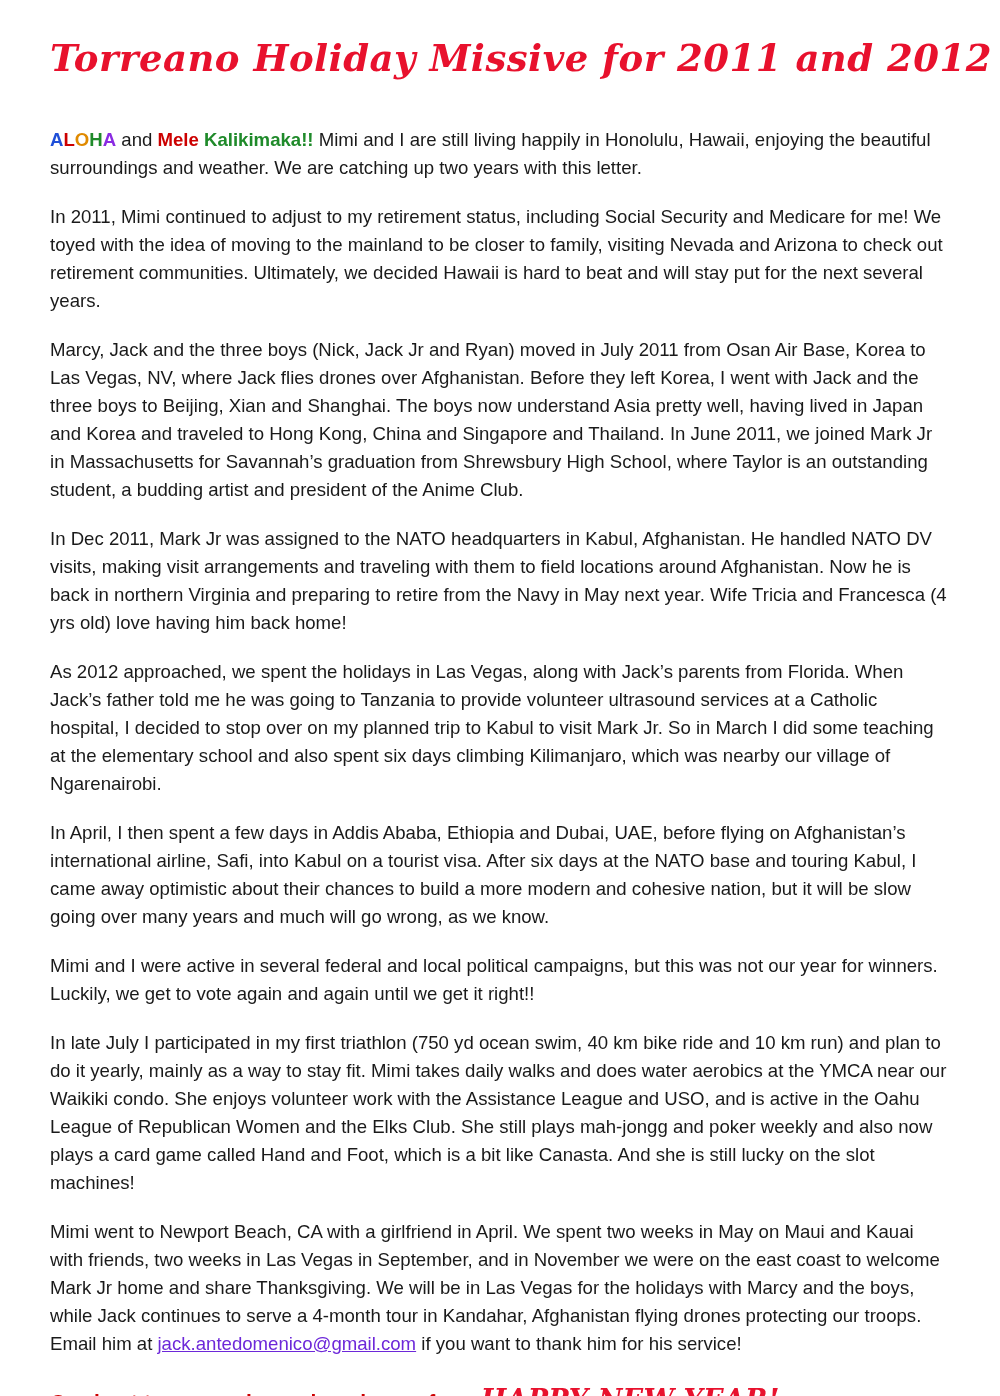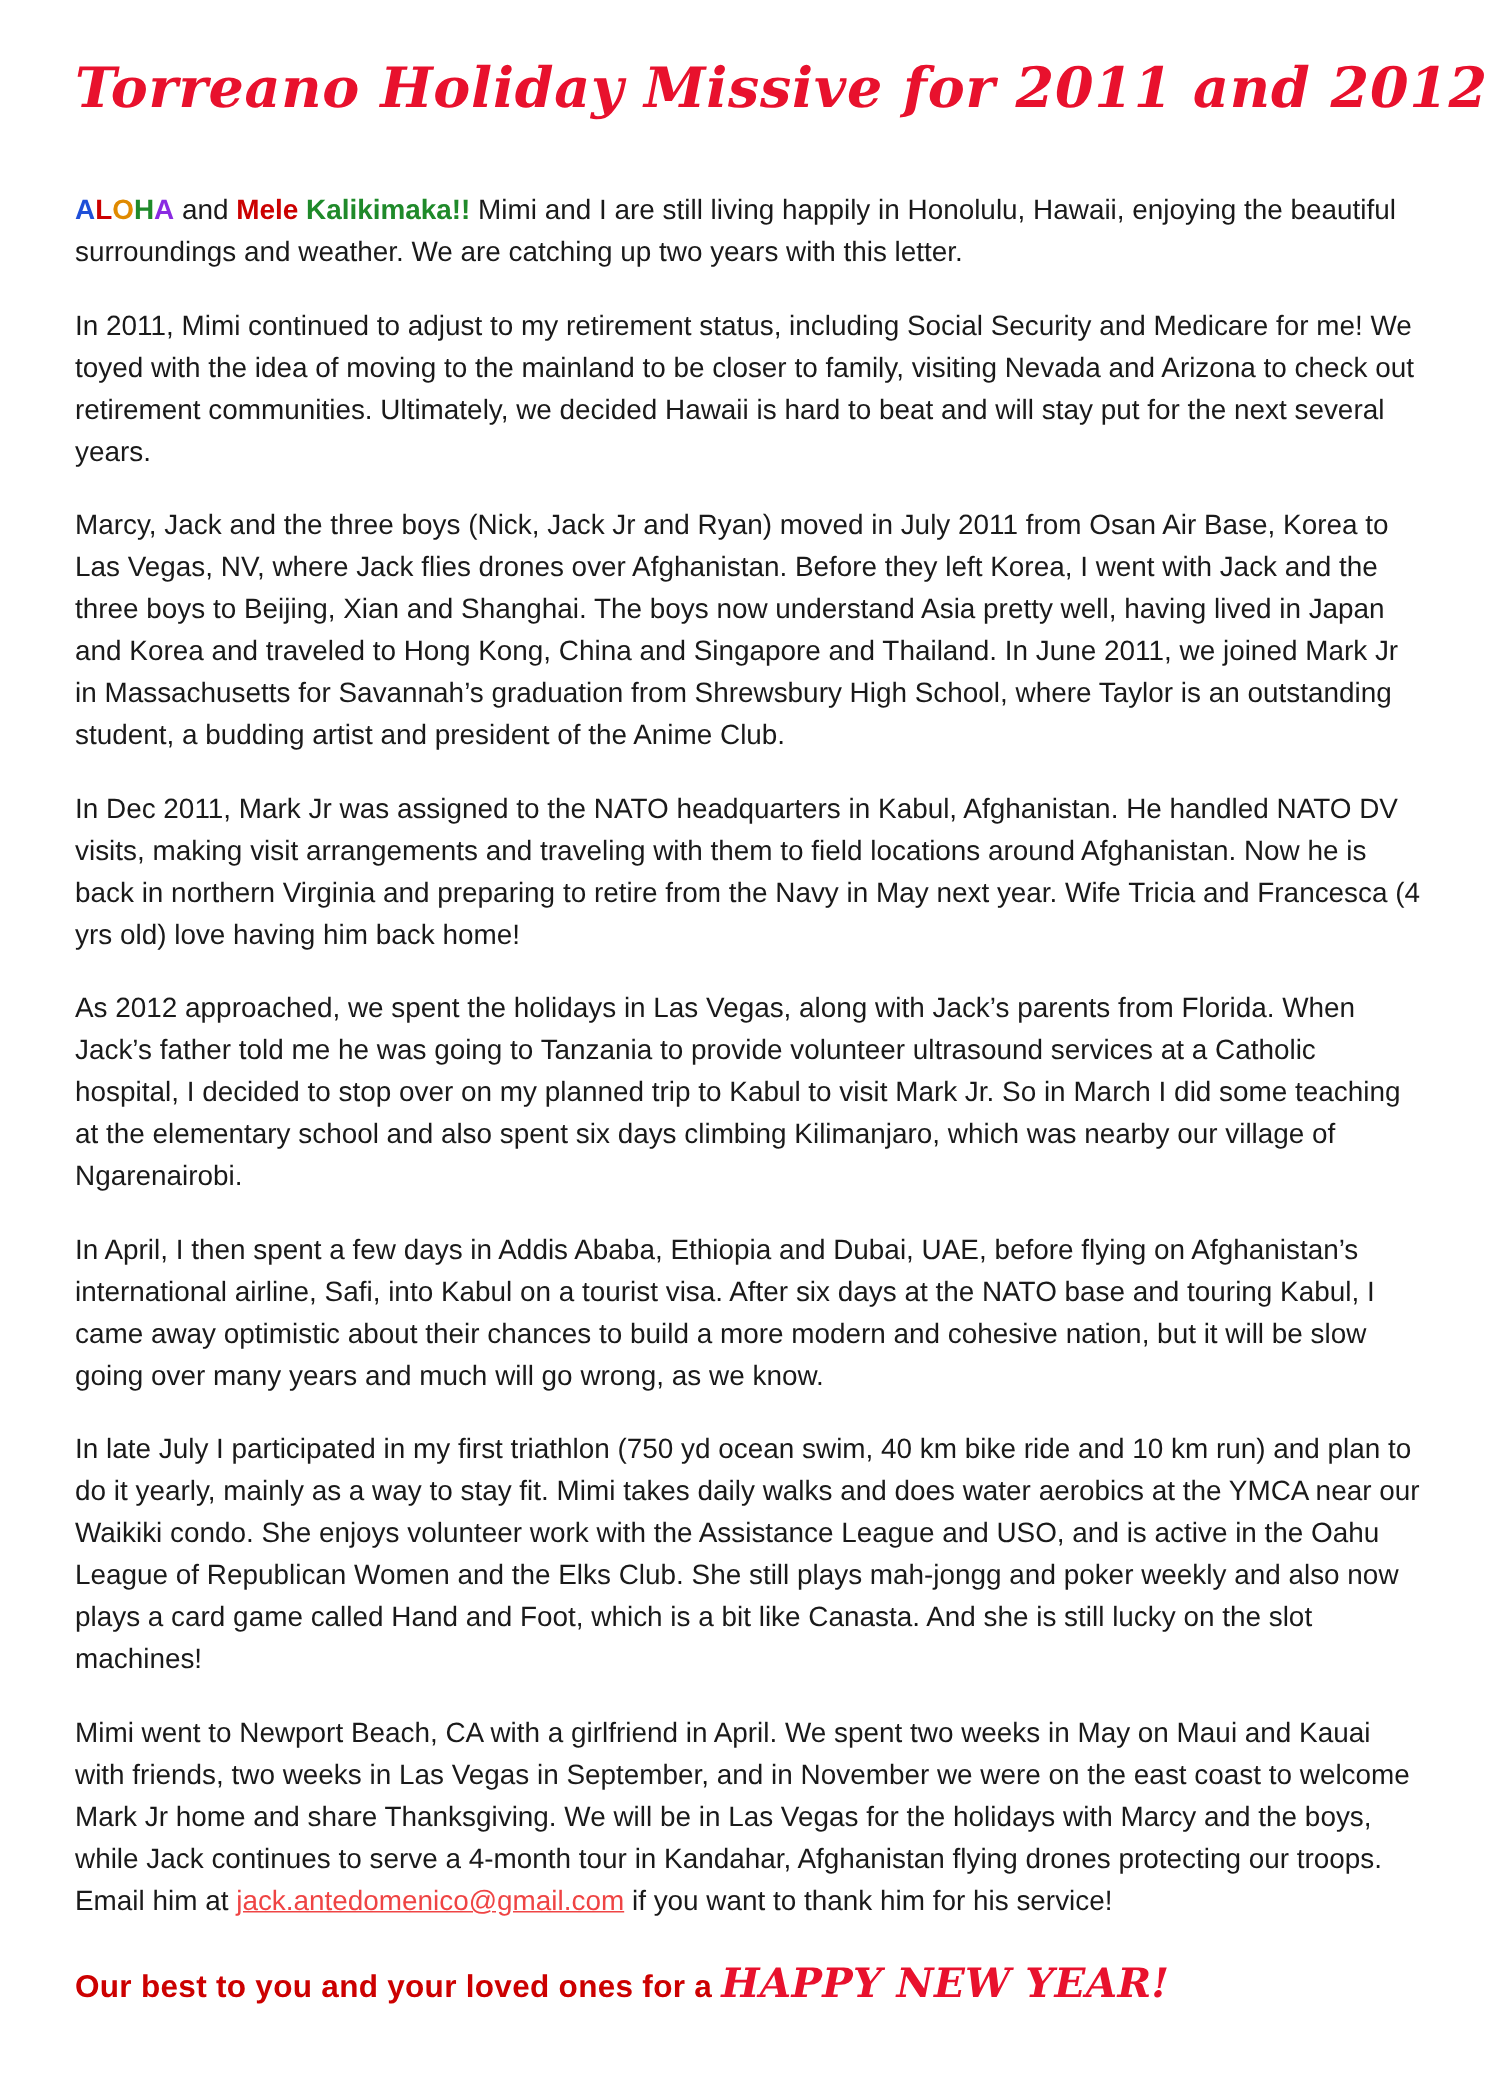--- a/index.html
+++ b/index.html
@@ -44,21 +44,21 @@
     text-align: left;
   }
   .aloha-a { color: #1f4fd8; font-weight: bold; }
   .aloha-l { color: #cc0000; font-weight: bold; }
   .aloha-o { color: #e08a00; font-weight: bold; }
   .aloha-h { color: #1f8a2a; font-weight: bold; }
   .aloha-a2 { color: #8a2be2; font-weight: bold; }
   .mele { color: #cc0000; font-weight: bold; }
   .kalikimaka { color: #1f8a2a; font-weight: bold; }
   .email-link {
-    color: #ef4444;
+    color: #6d28d9;
     text-decoration: underline;
   }
   .closing {
     margin-top: 28px;
     font-size: 21px;
     font-weight: bold;
     color: #cc0000;
     letter-spacing: 0.2px;
   }
   .closing .hny {
@@ -78,20 +78,21 @@
 
   <div class="body-text">
 
     <p class="para"><span class="aloha-a">A</span><span class="aloha-l">L</span><span class="aloha-o">O</span><span class="aloha-h">H</span><span class="aloha-a2">A</span><span> and </span><span class="mele">Mele</span><span> </span><span class="kalikimaka">Kalikimaka!!</span><span>  Mimi and I are still living happily in Honolulu, Hawaii, enjoying the beautiful surroundings and weather.  We are catching up two years with this letter.</span></p>
 
     <p class="para">In 2011, Mimi continued to adjust to my retirement status, including Social Security and Medicare for me!  We toyed with the idea of moving to the mainland to be closer to family, visiting Nevada and Arizona to check out retirement communities.  Ultimately, we decided Hawaii is hard to beat and will stay put for the next several years.</p>
     <p class="para">Marcy, Jack and the three boys (Nick, Jack Jr and Ryan) moved in July 2011 from Osan Air Base, Korea to Las Vegas, NV, where Jack flies drones over Afghanistan.  Before they left Korea, I went with Jack and the three boys to Beijing, Xian and Shanghai.  The boys now understand Asia pretty well, having lived in Japan and Korea and traveled to Hong Kong, China and Singapore and Thailand.  In June 2011, we joined Mark Jr in Massachusetts for Savannah’s graduation from Shrewsbury High School, where Taylor is an outstanding student, a budding artist and president of the Anime Club.</p>
     <p class="para">In Dec 2011, Mark Jr was assigned to the NATO headquarters in Kabul, Afghanistan.  He handled NATO DV visits, making visit arrangements and traveling with them to field locations around Afghanistan. Now he is back in northern Virginia and preparing to retire from the Navy in May next year.  Wife Tricia and Francesca (4 yrs old) love having him back home!</p>
     <p class="para">As 2012 approached, we spent the holidays in Las Vegas, along with Jack’s parents from Florida.  When Jack’s father told me he was going to Tanzania to provide volunteer ultrasound services at a Catholic hospital, I decided to stop over on my planned trip to Kabul to visit Mark Jr.  So in March I did some teaching at the elementary school and also spent six days climbing Kilimanjaro, which was nearby our village of Ngarenairobi.</p>
     <p class="para">In April, I then spent a few days in Addis Ababa, Ethiopia and Dubai, UAE, before flying on Afghanistan’s international airline, Safi, into Kabul on a tourist visa.  After six days at the NATO base and touring Kabul, I came away optimistic about their chances to build a more modern and cohesive nation, but it will be slow going over many years and much will go wrong, as we know.</p>
+    <p class="para">Mimi and I were active in several federal and local political campaigns, but this was not our year for winners.  Luckily, we get to vote again and again until we get it right!!</p>
     <p class="para">In late July I participated in my first triathlon (750 yd ocean swim, 40 km bike ride and 10 km run) and plan to do it yearly, mainly as a way to stay fit.  Mimi takes daily walks and does water aerobics at the YMCA near our Waikiki condo.  She enjoys volunteer work with the Assistance League and USO, and is active in the Oahu League of Republican Women and the Elks Club.  She still plays mah-jongg and poker weekly and also now plays a card game called Hand and Foot, which is a bit like Canasta.  And she is still lucky on the slot machines!</p>
 
     <p class="para"><span>Mimi went to Newport Beach, CA with a girlfriend in April.  We spent two weeks in May on Maui and Kauai with friends, two weeks in Las Vegas in September, and in November we were on the east coast to welcome Mark Jr home and share Thanksgiving.  We will be in Las Vegas for the holidays with Marcy and the boys, while Jack continues to serve a 4-month tour in Kandahar, Afghanistan flying drones protecting our troops.  Email him at </span><a class="email-link" href="#">jack.antedomenico@gmail.com</a><span> if you want to thank him for his service!</span></p>
 
     <p class="closing"><span>Our best to you and your loved ones for a </span><span class="hny">HAPPY NEW YEAR!</span></p>
 
   </div>
 </div>
 
 </body></html>

